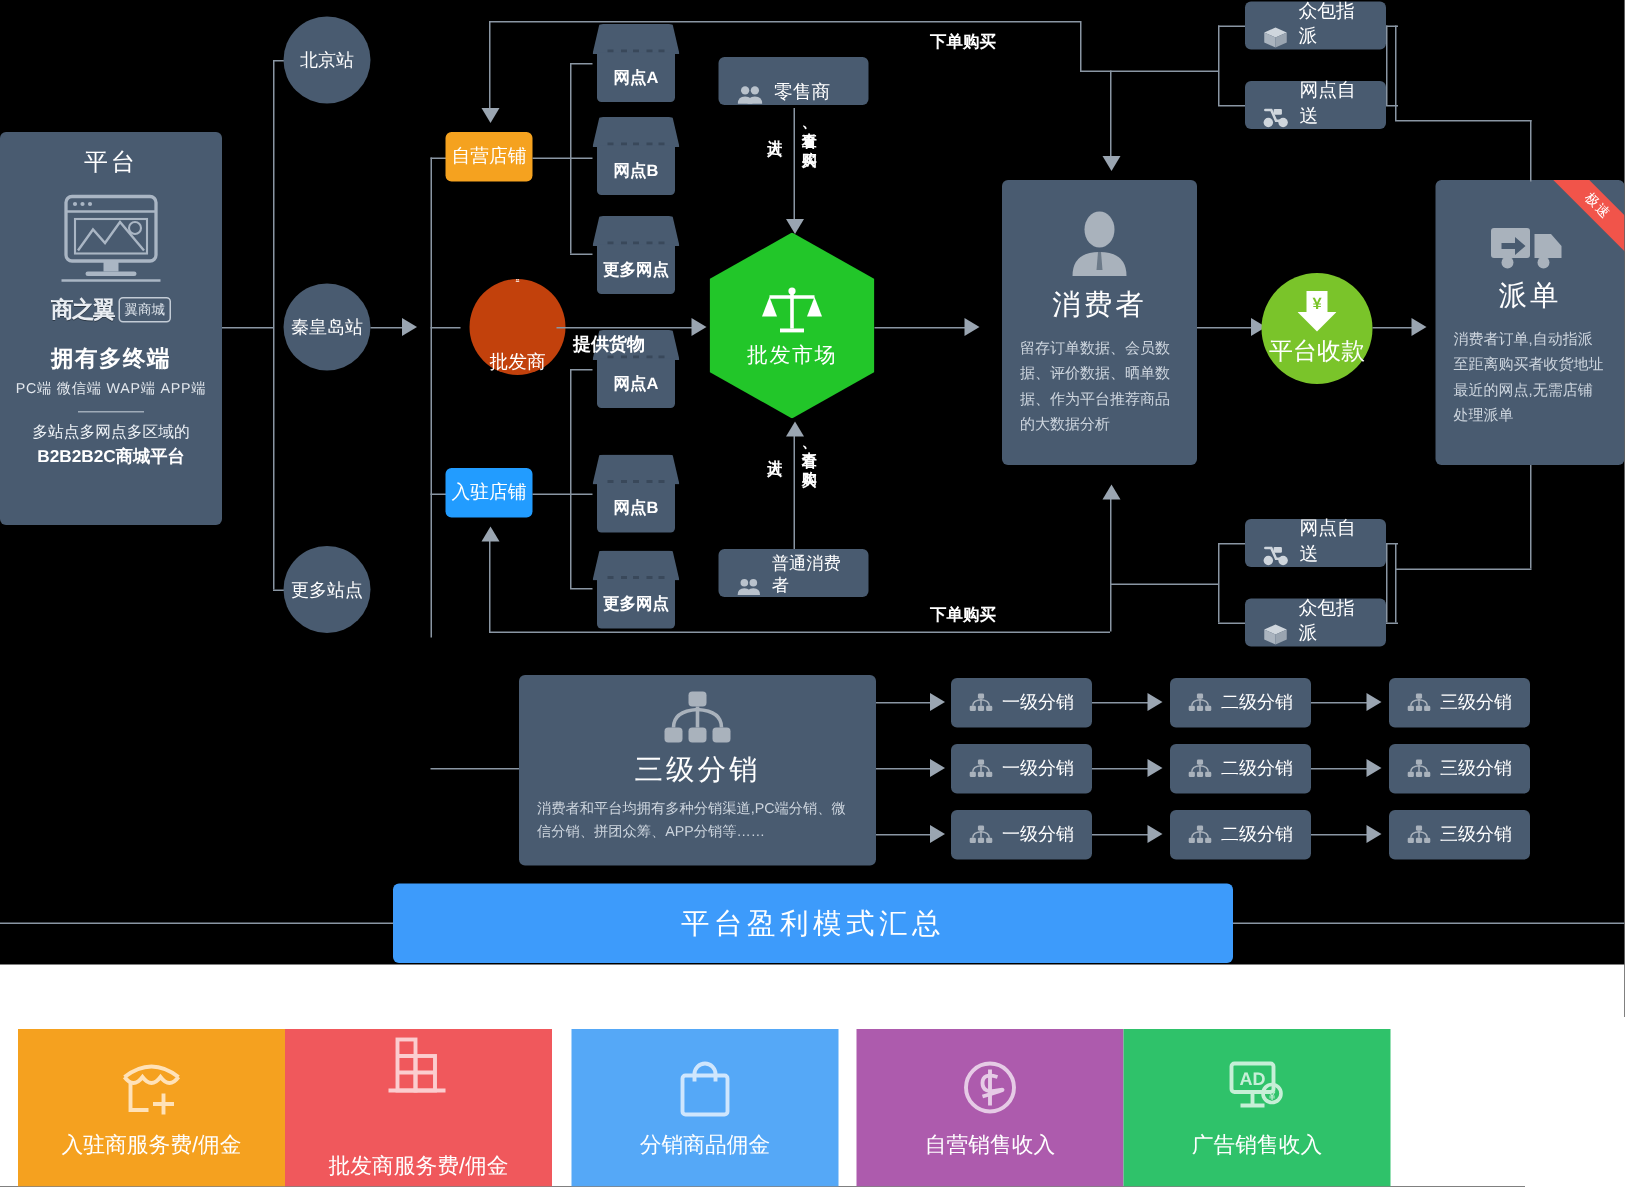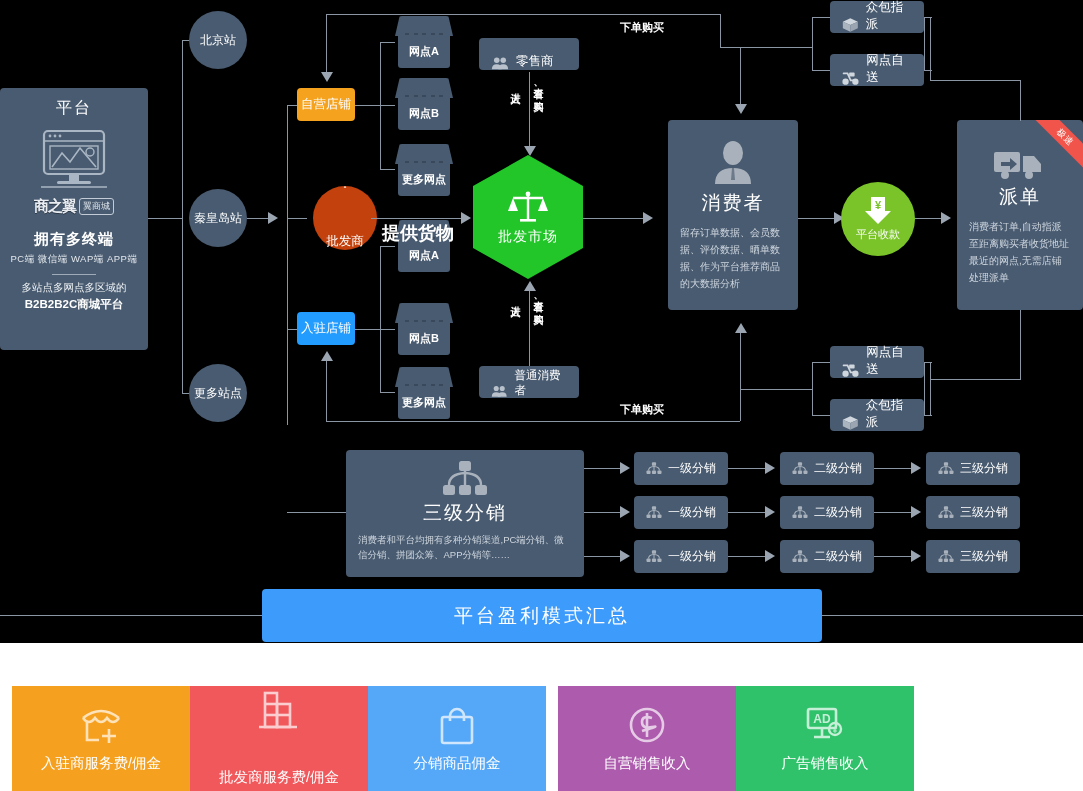--- a/index.html
+++ b/index.html
@@ -341,21 +341,21 @@
     <svg width="22" height="16" viewBox="0 0 22 16">
       <circle cx="7" cy="4" r="3.4" fill="#fff"></circle>
         <circle cx="15" cy="4" r="3.4" fill="#fff"></circle>
       <path d="M1 15 q0-6 6-6 t6 6z" fill="#fff"></path>
         <path d="M9 15 q0-6 6-6 t6 6z" fill="#fff"></path>
     </svg>
     <span style="font-size:12.5px; margin-top:2px;">批发商</span>
   </div>
   <div class="ln lnh" style="left:371px; top:218px; width:92px;"></div>
   <div class="arrow-r" style="left:461px; top:212px;"></div>
-  <div class="flabel" style="left:382px; top:221px; font-size:18px;">提供货物</div>
+  <div class="flabel" style="left:382px; top:221px; font-size:12px;">提供货物</div>
 
   <div class="hexwrap" style="left:473px; top:155px;">
     <div class="hex">
       <svg width="42" height="34" viewBox="0 0 42 34">
         <line x1="21" y1="3" x2="21" y2="30" stroke="#fff" stroke-width="2.4"></line>
         <line x1="6" y1="9" x2="36" y2="9" stroke="#fff" stroke-width="2.4"></line>
         <circle cx="21" cy="5" r="2.4" fill="#fff"></circle>
         <path d="M6 9 L1 22 L11 22 Z" fill="#fff"></path>
         <path d="M36 9 L31 22 L41 22 Z" fill="#fff"></path>
         <rect x="13" y="30" width="16" height="2.6" fill="#fff"></rect>
@@ -420,21 +420,21 @@
   </div>
 
   <div class="ln lnh" style="left:798px; top:218px; width:38px;"></div>
   <div class="arrow-r" style="left:834px; top:212px;"></div>
 
   <div class="circ-green" style="left:841px; top:182px; width:74px; height:74px; background:#7ac42a;">
     <svg width="26" height="28" viewBox="0 0 26 28">
       <path d="M6 0 h14 v14 h6 L13 27 L0 14 h6 z" fill="#fff"></path>
       <text x="13" y="12" font-size="11" text-anchor="middle" fill="#7ac42a" font-family="'Liberation Sans',sans-serif" font-weight="bold">¥</text>
     </svg>
-    <span style="font-size:11px; margin-top:2px;">平台收款</span>
+    <span style="font-size:16px; margin-top:2px;">平台收款</span>
   </div>
 
   <div class="ln lnh" style="left:915px; top:218px; width:28px;"></div>
   <div class="arrow-r" style="left:941px; top:212px;"></div>
 
   <div class="card" style="left:957px; top:120px; width:126px; height:190px;">
     <div class="ribbon">极速</div>
     <div style="display:flex; justify-content:center; margin-top:28px;">
       <svg width="54" height="32" viewBox="0 0 54 32">
         <rect x="1" y="4" width="26" height="20" rx="2" fill="#a9b2bc"></rect>
@@ -676,21 +676,21 @@
     <div class="tile" style="margin-left:0; background:#f0585c;gap:36px;">
       <svg width="46" height="42" viewBox="0 0 46 42">
         <rect x="9" y="3" width="12" height="34" fill="none" stroke="#fbcdcf" stroke-width="2.6"></rect>
         <rect x="21" y="14" width="13" height="23" fill="none" stroke="#fbcdcf" stroke-width="2.6"></rect>
         <line x1="9" y1="14" x2="21" y2="14" stroke="#fbcdcf" stroke-width="2.6"></line>
         <line x1="9" y1="25" x2="34" y2="25" stroke="#fbcdcf" stroke-width="2.6"></line>
         <line x1="3" y1="37" x2="41" y2="37" stroke="#fbcdcf" stroke-width="2.6"></line>
       </svg>
       <span>批发商服务费/佣金</span>
     </div>
-    <div class="tile" style="margin-left:0; background:#55a8f7;">
+    <div class="tile" style="margin-left:13px; background:#55a8f7;">
       <svg width="42" height="42" viewBox="0 0 42 42">
         <rect x="6" y="13" width="30" height="26" rx="2" fill="none" stroke="#cfe6fd" stroke-width="2.6"></rect>
         <path d="M14 17 v-5 a7 7 0 0 1 14 0 v5" fill="none" stroke="#cfe6fd" stroke-width="2.6"></path>
       </svg>
       <span>分销商品佣金</span>
     </div>
     <div class="tile" style="margin-left:12px; background:#ad5bad;">
       <svg width="42" height="42" viewBox="0 0 42 42">
         <circle cx="21" cy="21" r="16" fill="none" stroke="#e6cbe6" stroke-width="2.6"></circle>
         <path d="M26 14 q-10 -3 -10 4 t10 5 t-10 4" fill="none" stroke="#e6cbe6" stroke-width="2.6"></path>

